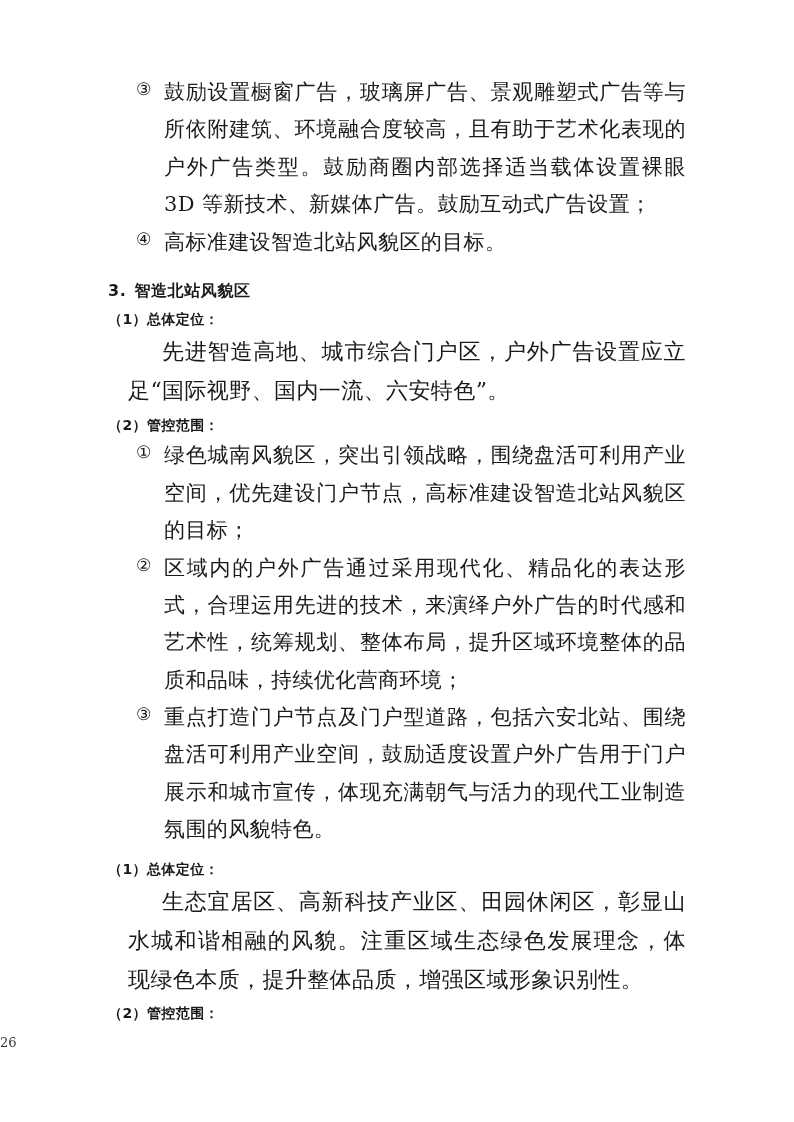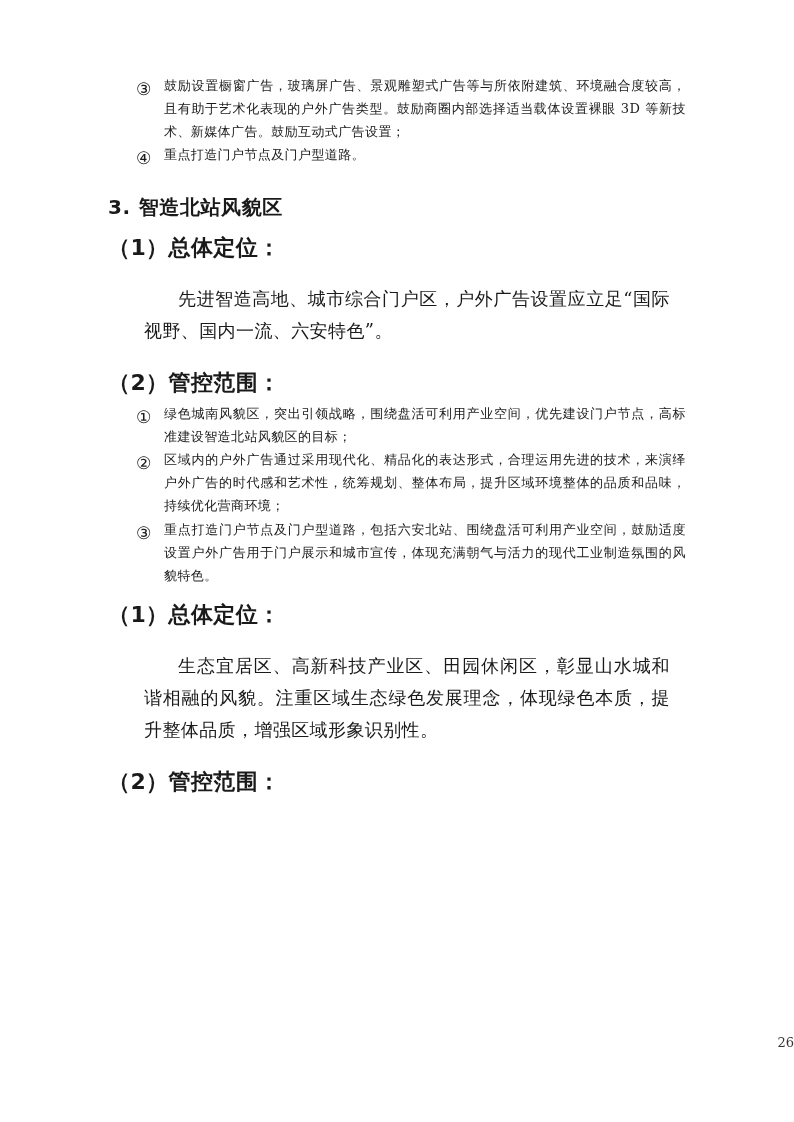--- a/index.html
+++ b/index.html
@@ -31,83 +31,83 @@
   }
   .item .marker {
     flex: 0 0 auto;
     width: 28px;
     font-size: 17.2px;
     line-height: 1.78;
     text-align: left;
   }
   .item .body {
     flex: 1 1 auto;
-    font-size: 13px;
+    font-size: 21px;
     line-height: 1.78;
     text-align: justify;
     letter-spacing: 0.4px;
   }
   
   .indent-1 {
     margin-left: 28px;
   }
   .heading {
-    font-size: 20px;
+    font-size: 16px;
     font-weight: bold;
     line-height: 1.78;
     letter-spacing: 0.6px;
     margin: 10px 0 2px 0;
     font-family: "DejaVu Sans", "Liberation Sans", sans-serif;
   }
   .heading .num {
     margin-right: 8px;
   }
   .sub-heading {
-    font-size: 22px;
+    font-size: 14px;
     font-weight: bold;
     line-height: 1.78;
     letter-spacing: 0.4px;
     margin: 2px 0 0 0;
     font-family: "DejaVu Sans", "Liberation Sans", sans-serif;
   }
   .body-para {
-    font-size: 18px;
+    font-size: 22px;
     line-height: 1.78;
     text-align: justify;
     letter-spacing: 0.4px;
     text-indent: 34px;
-    margin: 16px;
+    margin: 0;
     padding-left: 20px;
   }
   .footer {
     position: absolute;
     left: 0;
     right: 0;
     bottom: 72px;
-    text-align: right;
+    text-align: left;
     font-size: 13px;
     color: #333;
     font-family: "DejaVu Serif", "Liberation Serif", serif;
   }
   .spacer-sm { height: 6px; }
 </style>
 </head>
 <body>
 
 <div class="page">
   <div class="content">
 
     <div class="item indent-1">
       <span class="marker">③</span>
       <span class="body">鼓励设置橱窗广告，玻璃屏广告、景观雕塑式广告等与所依附建筑、环境融合度较高，且有助于艺术化表现的户外广告类型。鼓励商圈内部选择适当载体设置裸眼 3D 等新技术、新媒体广告。鼓励互动式广告设置；</span>
     </div>
 
     <div class="item indent-1">
       <span class="marker">④</span>
-      <span class="body">重点打造门户节点及门户型道路。</span>
+      <span class="body">高标准建设智造北站风貌区的目标。</span>
     </div>
 
     <div class="spacer-sm"></div>
 
     <div class="heading">
       <span class="num">3.</span><span>智造北站风貌区</span>
     </div>
 
     <div class="sub-heading">（1）总体定位：</div>
     <p class="body-para">先进智造高地、城市综合门户区，户外广告设置应立足“国际视野、国内一流、六安特色”。</p>

